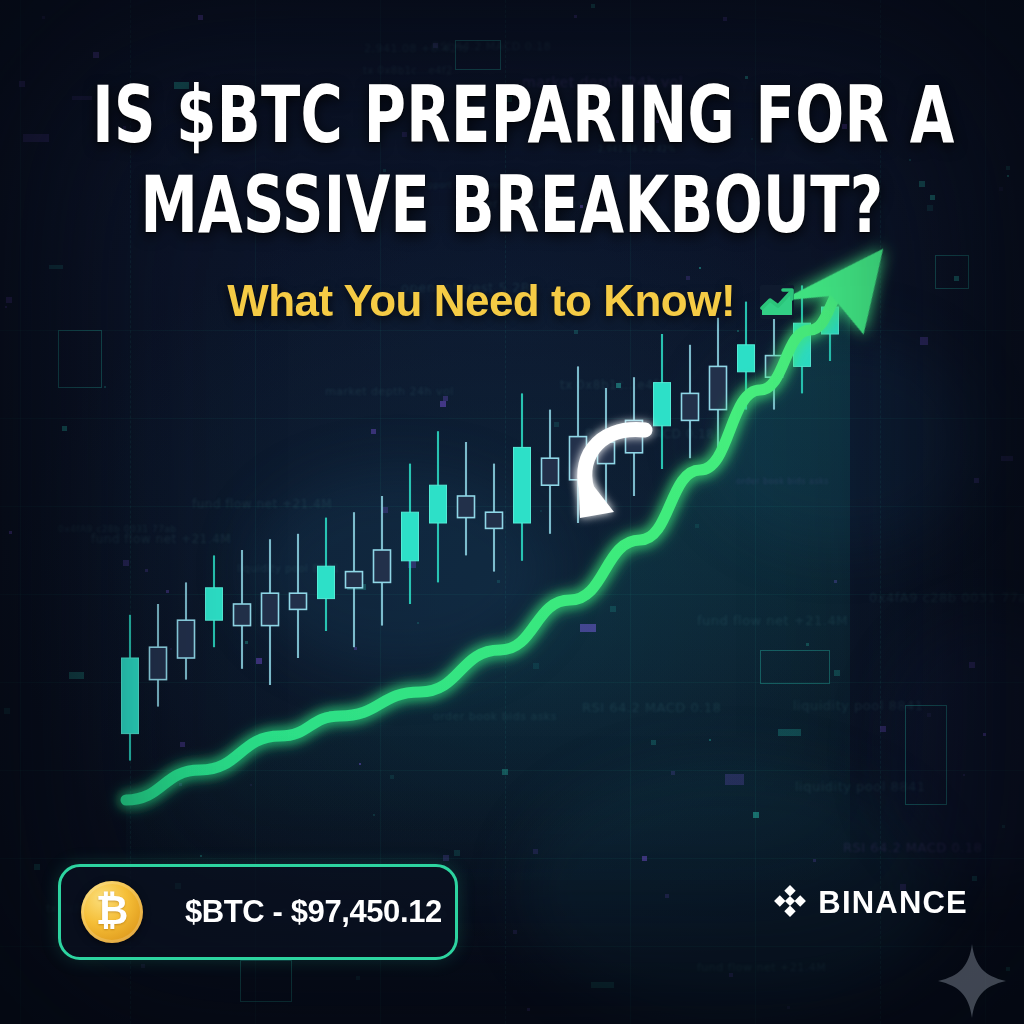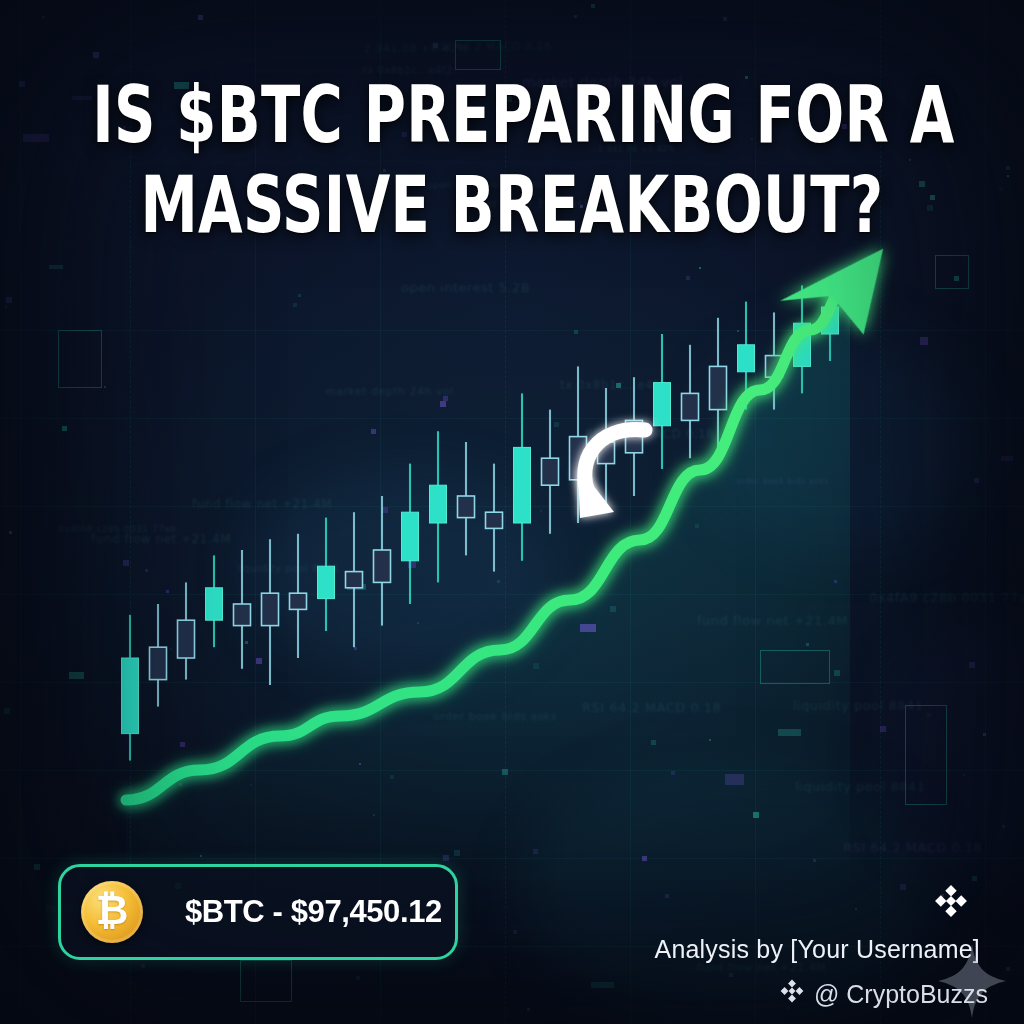--- a/index.html
+++ b/index.html
@@ -359,20 +359,31 @@
         <path d="M 645 430 C 596 425, 575 462, 589 495" fill="none" stroke="#ffffff" stroke-width="15" stroke-linecap="round" filter="url(#glowWhite)"></path>
         <path d="M 578 466 L 614 512 L 580 518 Z" fill="#ffffff" filter="url(#glowWhite)"></path>
       </g>
   </svg>
 
   <div class="vignette"></div>
 
   <div class="headline" id="title-l1">IS $BTC PREPARING FOR A</div>
   <div class="headline" id="title-l2">MASSIVE BREAKBOUT?</div>
 
+  <div class="subtitle">
+    <span>What You Need to Know!</span>
+    <span class="emo">
+      <svg width="40" height="40" viewBox="0 0 40 40">
+        <rect x="3" y="3" width="34" height="34" rx="2" fill="#0f1a2e"></rect>
+        <path d="M5 33 L5 24 L13 17 L21 23 L33 9 L35 9 L35 33 Z" fill="#35D98A" opacity="0.95"></path>
+        <path d="M5 26 L13 18 L21 24 L34 10" fill="none" stroke="#2BC47A" stroke-width="3.6" stroke-linecap="round" stroke-linejoin="round"></path>
+        <path d="M26 8 L35 8 L35 17" fill="none" stroke="#2BC47A" stroke-width="3.6" stroke-linecap="round" stroke-linejoin="round"></path>
+      </svg>
+    </span>
+  </div>
 
   <div id="price-badge">
     <div id="btc-coin">
       <span>₿</span>
     </div>
     <div class="pb-text">
       <div id="price-line">$BTC - $97,450.12</div>
     </div>
   </div>
 
@@ -381,36 +392,22 @@
       <svg width="34" height="34" viewBox="0 0 32 32">
         <g fill="#ffffff">
           <rect x="12.2" y="2.6" width="7.6" height="7.6" transform="rotate(45 16 6.4)"></rect>
           <rect x="12.2" y="21.8" width="7.6" height="7.6" transform="rotate(45 16 25.6)"></rect>
           <rect x="2.6" y="12.2" width="7.6" height="7.6" transform="rotate(45 6.4 16)"></rect>
           <rect x="21.8" y="12.2" width="7.6" height="7.6" transform="rotate(45 25.6 16)"></rect>
           <rect x="12.6" y="12.6" width="6.8" height="6.8" transform="rotate(45 16 16)"></rect>
         </g>
       </svg>
     </span>
+    <span id="binance-word">BINANCE</span>
   </div>
 
-  <div id="byline">Analysis by [Your Username]</div>
 
   <svg id="sparkle" viewBox="0 0 72 78">
     <path d="M36 2 C39 24 48 34 70 39 C48 44 39 54 36 76 C33 54 24 44 2 39 C24 34 33 24 36 2 Z" fill="#9aa3b2" opacity="0.72"></path>
   </svg>
 
-  <div id="watermark">
-    <span>
-      <svg width="26" height="26" viewBox="0 0 32 32">
-        <g fill="#dce1ea">
-          <rect x="12.6" y="3.4" width="6.8" height="6.8" transform="rotate(45 16 6.8)"></rect>
-          <rect x="12.6" y="21.8" width="6.8" height="6.8" transform="rotate(45 16 25.2)"></rect>
-          <rect x="3.4" y="12.6" width="6.8" height="6.8" transform="rotate(45 6.8 16)"></rect>
-          <rect x="21.8" y="12.6" width="6.8" height="6.8" transform="rotate(45 25.2 16)"></rect>
-          <rect x="13" y="13" width="6" height="6" transform="rotate(45 16 16)"></rect>
-        </g>
-      </svg>
-    </span>
-    <span>@ CryptoBuzzs</span>
-  </div>
 
 </div>
 
 </body></html>

